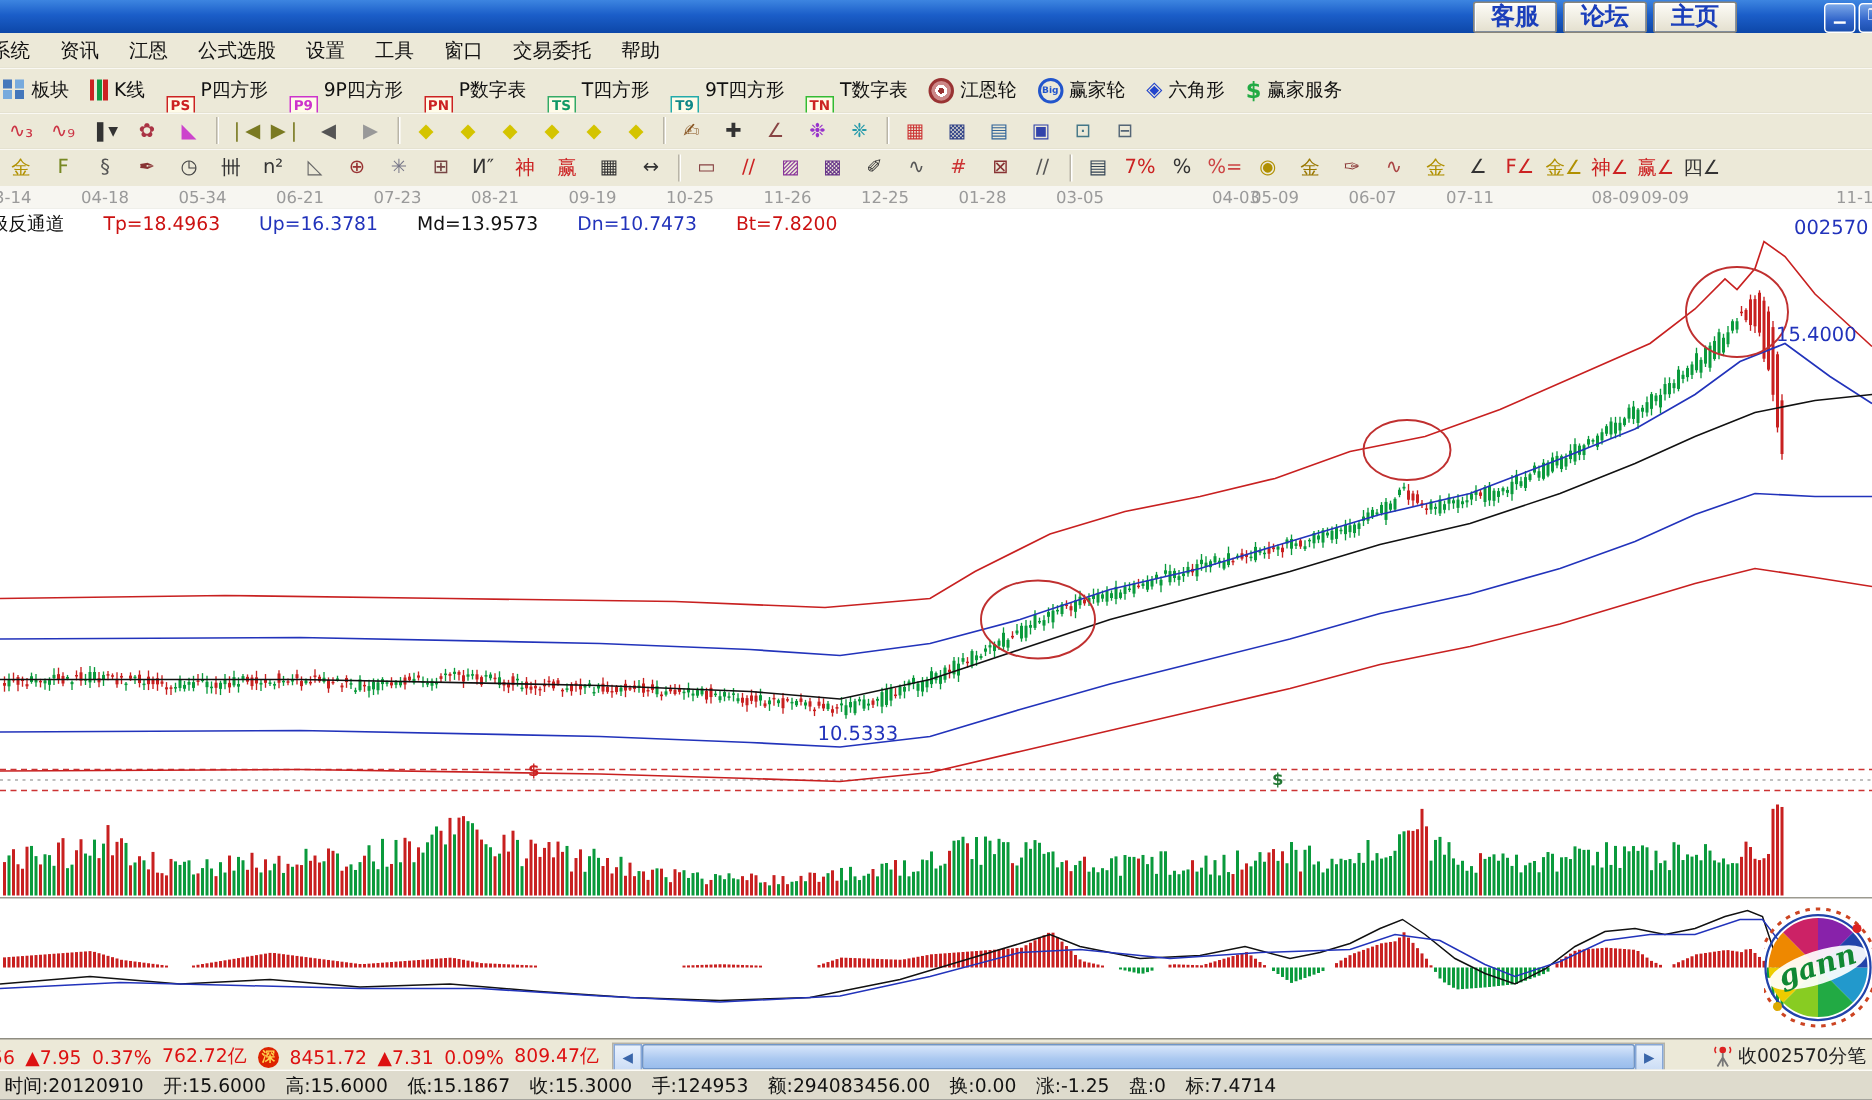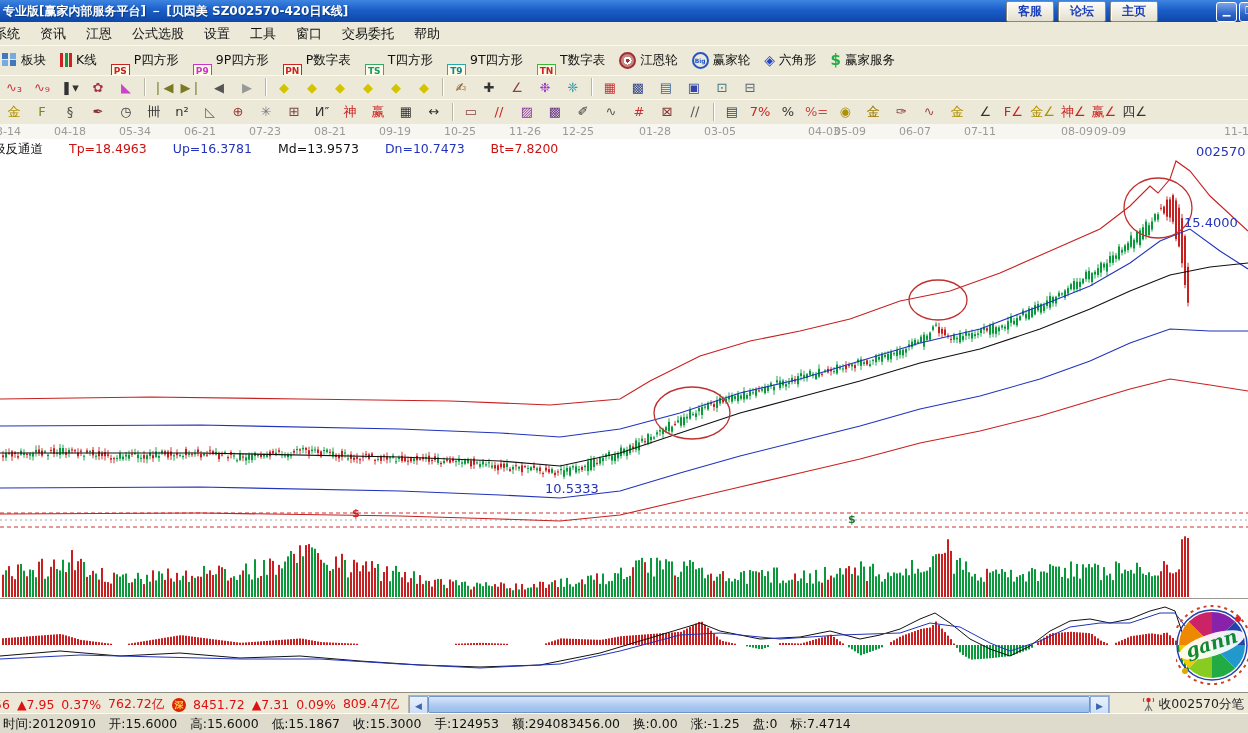--- a/index.html
+++ b/index.html
@@ -6,21 +6,21 @@
   .screen{position:relative;width:1248px;height:733px;overflow:hidden;background:#ece9d8;
           font-family:"DejaVu Sans","Liberation Sans",sans-serif;font-size:12px;color:#111;
           user-select:none;}
   
   .titlebar{position:absolute;left:0;top:0;width:100%;height:22px;
             background:linear-gradient(180deg,#3d85e0 0%,#1b5ec9 45%,#0d47a8 100%);
             display:flex;align-items:center;}
   .title-text{color:#fff;font-weight:bold;font-size:12px;padding-left:3px;white-space:nowrap;
               text-shadow:1px 1px 1px #0a3a7e;}
   .title-right{position:absolute;right:90px;top:1px;display:flex;gap:4px;}
-  .tbar-btn{height:19px;padding:0 11px;font-size:12px;font-weight:bold;color:#1b3fbb;
+  .tbar-btn{height:19px;padding:0 11px;font-size:16px;font-weight:bold;color:#1b3fbb;
             background:linear-gradient(180deg,#fdfcf7,#e4e0cf);border:1px solid #8a867a;
             border-radius:2px;box-shadow:inset 1px 1px 0 #fff;line-height:18px;cursor:pointer;}
   .win-btns{position:absolute;right:-12px;top:2px;display:flex;gap:2px;}
   .win-btn{width:19px;height:18px;border:1px solid #fff;border-radius:3px;color:#fff;
            background:linear-gradient(180deg,#7aa7e8,#2f63c9 60%,#1b4fae);
            font-size:10px;text-align:center;line-height:16px;cursor:pointer;}
   
   .menubar{position:absolute;left:0;top:22px;width:100%;height:23px;background:#ece9d8;
            display:flex;align-items:center;border-bottom:1px solid #d8d4c4;}
   .menu-item{padding:0 10px;font-size:13px;color:#111;cursor:pointer;white-space:nowrap;}
@@ -82,21 +82,20 @@
   .status2{position:absolute;left:0;top:713px;width:100%;height:20px;background:#dedbcd;
            border-top:1px solid #fdfcf7;display:flex;align-items:center;gap:13px;padding-left:3px;
            font-size:12.5px;color:#111;white-space:nowrap;overflow:hidden;}
 </style>
 </head>
 <body>
 
 <div class="screen">
 
   <div class="titlebar">
-    <span class="title-text">专业版[赢家内部服务平台] － [贝因美  SZ002570-420日K线]</span>
     <div class="title-right" id="title-buttons">
         <div class="tbar-btn">客服</div>
         <div class="tbar-btn">论坛</div>
         <div class="tbar-btn">主页</div>
       </div>
     <div class="win-btns" id="win-buttons">
         <div class="win-btn">▁</div>
         <div class="win-btn">❒</div>
       </div>
   </div>
@@ -243,21 +242,21 @@
   <div class="daterow" id="daterow">
       <span class="date-label" style="left: -11px;">03-14</span>
       <span class="date-label" style="left: 54px;">04-18</span>
       <span class="date-label" style="left: 119px;">05-34</span>
       <span class="date-label" style="left: 184px;">06-21</span>
       <span class="date-label" style="left: 249px;">07-23</span>
       <span class="date-label" style="left: 314px;">08-21</span>
       <span class="date-label" style="left: 379px;">09-19</span>
       <span class="date-label" style="left: 444px;">10-25</span>
       <span class="date-label" style="left: 509px;">11-26</span>
-      <span class="date-label" style="left: 562px;">12-25</span>
+      <span class="date-label" style="left: 574px;">12-25</span>
       <span class="date-label" style="left: 639px;">01-28</span>
       <span class="date-label" style="left: 704px;">03-05</span>
       <span class="date-label" style="left: 808px;">04-03</span>
       <span class="date-label" style="left: 834px;">05-09</span>
       <span class="date-label" style="left: 899px;">06-07</span>
       <span class="date-label" style="left: 964px;">07-11</span>
       <span class="date-label" style="left: 1061px;">08-09</span>
       <span class="date-label" style="left: 1094px;">09-09</span>
       <span class="date-label" style="left: 1159px; margin-top: 38px;">10-17</span>
       <span class="date-label" style="left: 1224px;">11-15</span>

